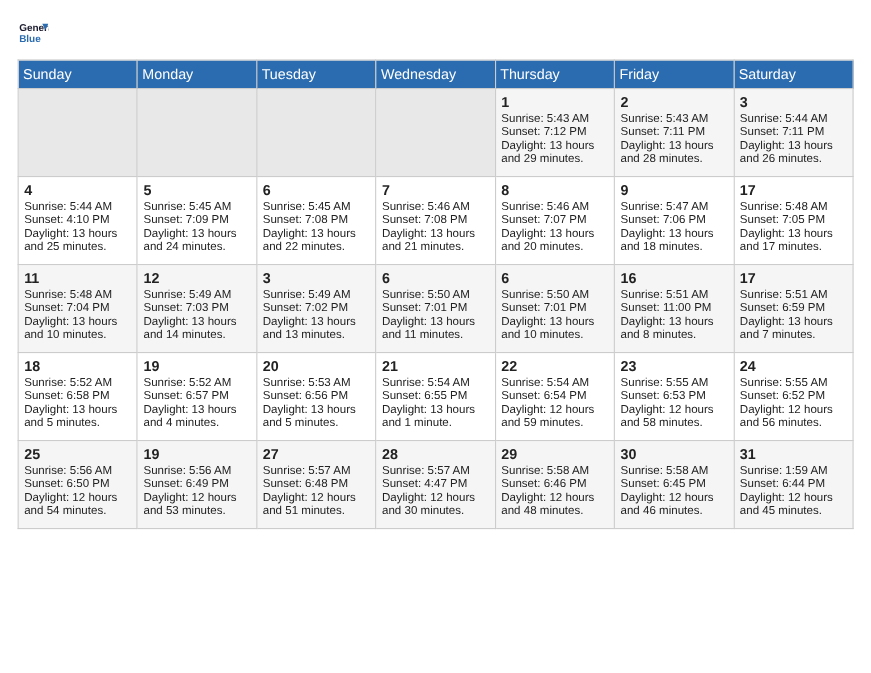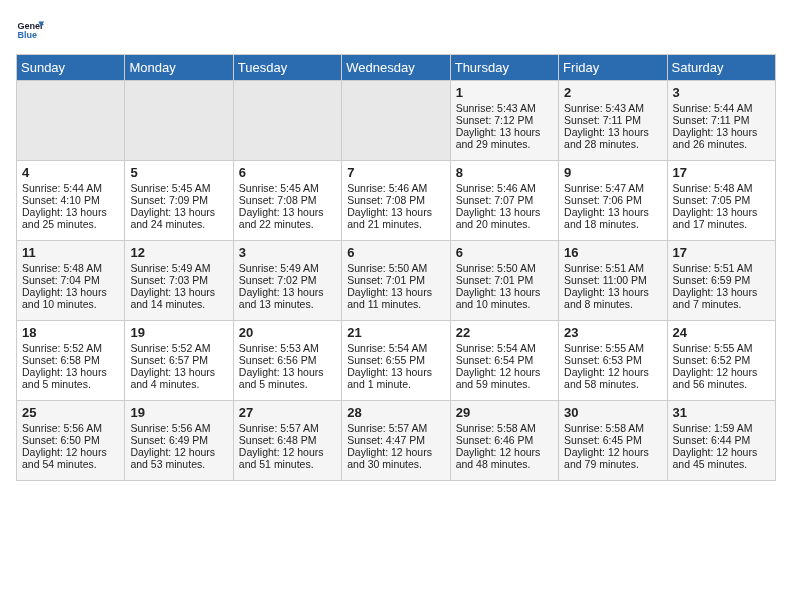--- a/index.html
+++ b/index.html
@@ -317,21 +317,21 @@
           <div>Sunrise: 5:58 AM</div>
           <div>Sunset: 6:46 PM</div>
           <div>Daylight: 12 hours</div>
           <div>and 48 minutes.</div>
         </td>
         <td>
           <span class="day-num">30</span>
           <div>Sunrise: 5:58 AM</div>
           <div>Sunset: 6:45 PM</div>
           <div>Daylight: 12 hours</div>
-          <div>and 79 minutes.</div>
+          <div>and 46 minutes.</div>
         </td>
         <td>
           <span class="day-num">31</span>
           <div>Sunrise: 1:59 AM</div>
           <div>Sunset: 6:44 PM</div>
           <div>Daylight: 12 hours</div>
           <div>and 45 minutes.</div>
         </td>
       </tr>
     </tbody>

